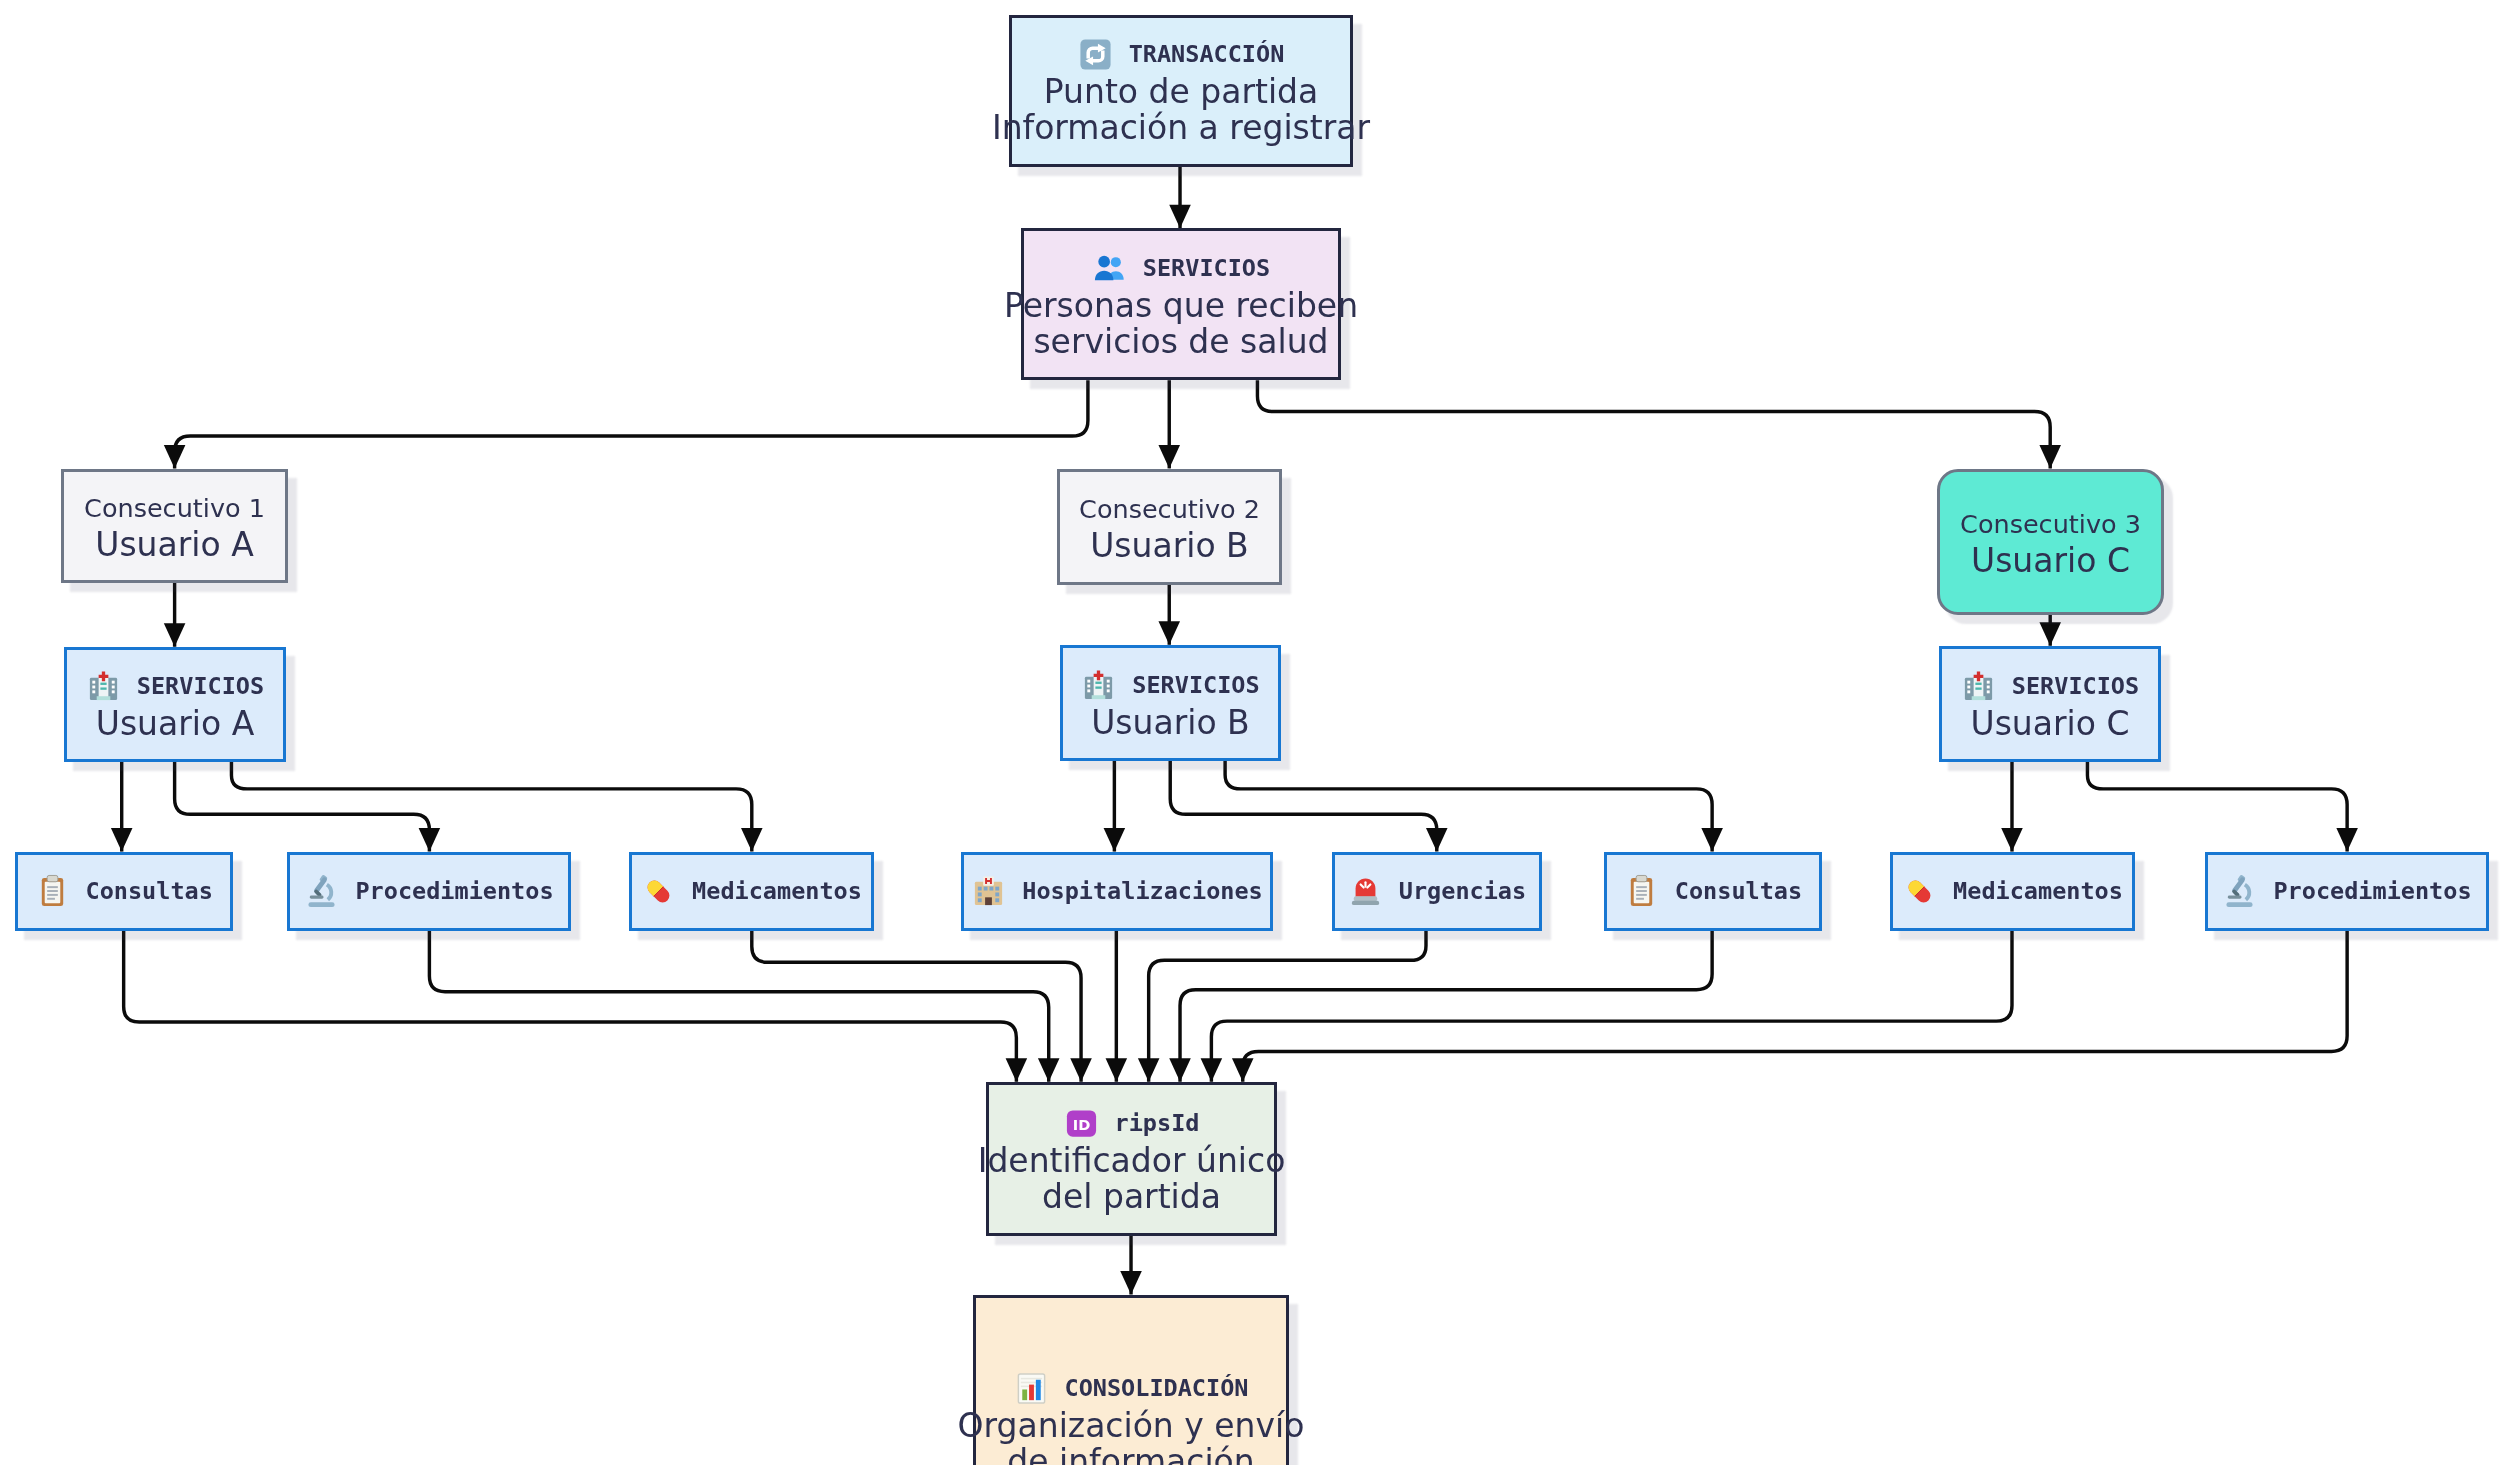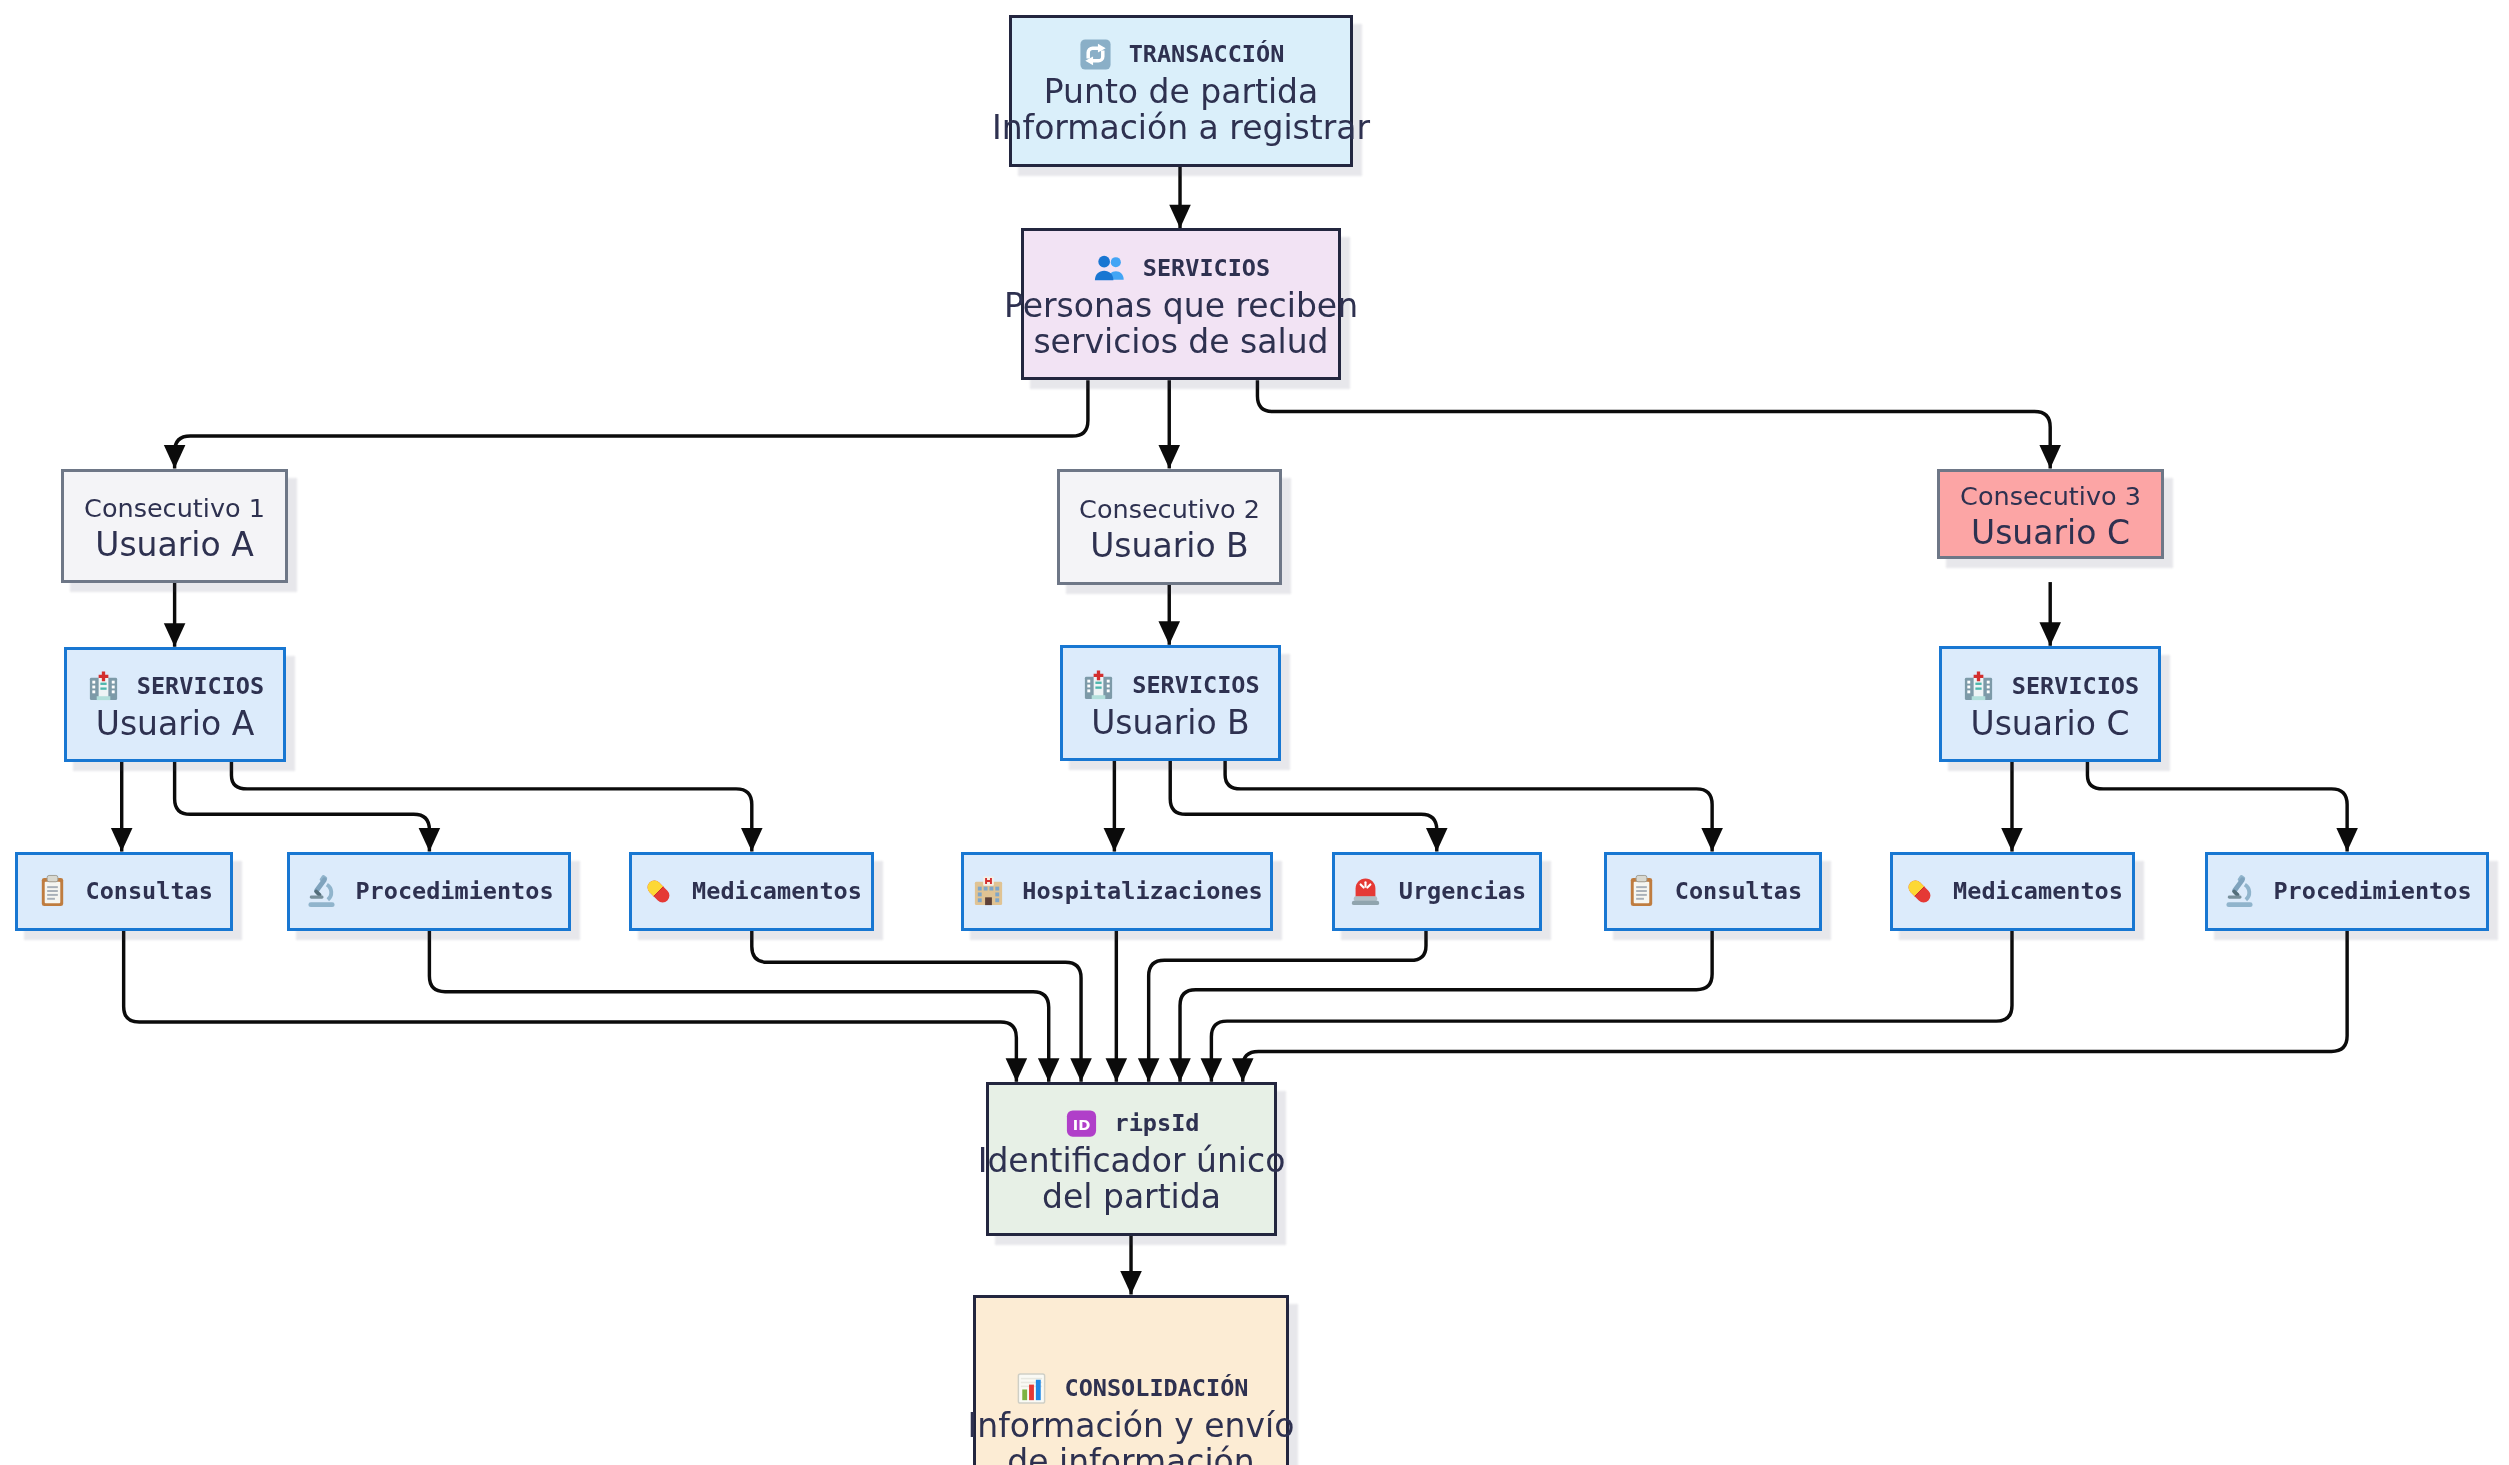--- a/index.html
+++ b/index.html
@@ -99,21 +99,21 @@
           <span>Consecutivo 1</span>
         </div>
         <div class="line">Usuario A</div>
       </div>
       <div class="node plain" style="left: 1057px; top: 469px; width: 225px; height: 116px; background: rgb(244, 244, 247); border-color: rgb(110, 119, 135);">
         <div class="title">
           <span>Consecutivo 2</span>
         </div>
         <div class="line">Usuario B</div>
       </div>
-      <div class="node plain" style="left: 1937px; top: 469px; width: 227px; height: 90px; background: #fca5a5; border-color: rgb(110, 119, 135);">
+      <div class="node plain" style="left: 1937px; top: 469px; width: 227px; height: 146px; background: #5eead4; border-color: rgb(110, 119, 135); border-radius: 21px;">
         <div class="title">
           <span>Consecutivo 3</span>
         </div>
         <div class="line">Usuario C</div>
       </div>
       <div class="node" style="left: 64px; top: 647px; width: 222px; height: 115px; background: rgb(220, 235, 251); border-color: rgb(24, 119, 210);">
         <div class="title">
           <span class="icon">
             <svg width="35" height="35" viewBox="0 0 36 36" xmlns="http://www.w3.org/2000/svg">
               <rect x="4" y="9" width="28" height="23" rx="1.5" fill="#7d9aa8"></rect>
@@ -347,18 +347,18 @@
                 <rect x="7" y="11" width="22" height="1.6"></rect>
                 <rect x="7" y="15" width="22" height="1.6"></rect>
               </g>
               <rect x="8.5" y="19" width="5" height="11" fill="#7cb342"></rect>
               <rect x="15.5" y="14" width="5" height="16" fill="#e53935"></rect>
               <rect x="22.5" y="9" width="5" height="21" fill="#1e88e5"></rect>
             </svg>
           </span>
           <span>CONSOLIDACIÓN</span>
         </div>
-        <div class="line">Información y envío</div>
+        <div class="line">Organización y envío</div>
         <div class="line">de información</div>
       </div>
     </div>
 </div>
 
 
 </body></html>

